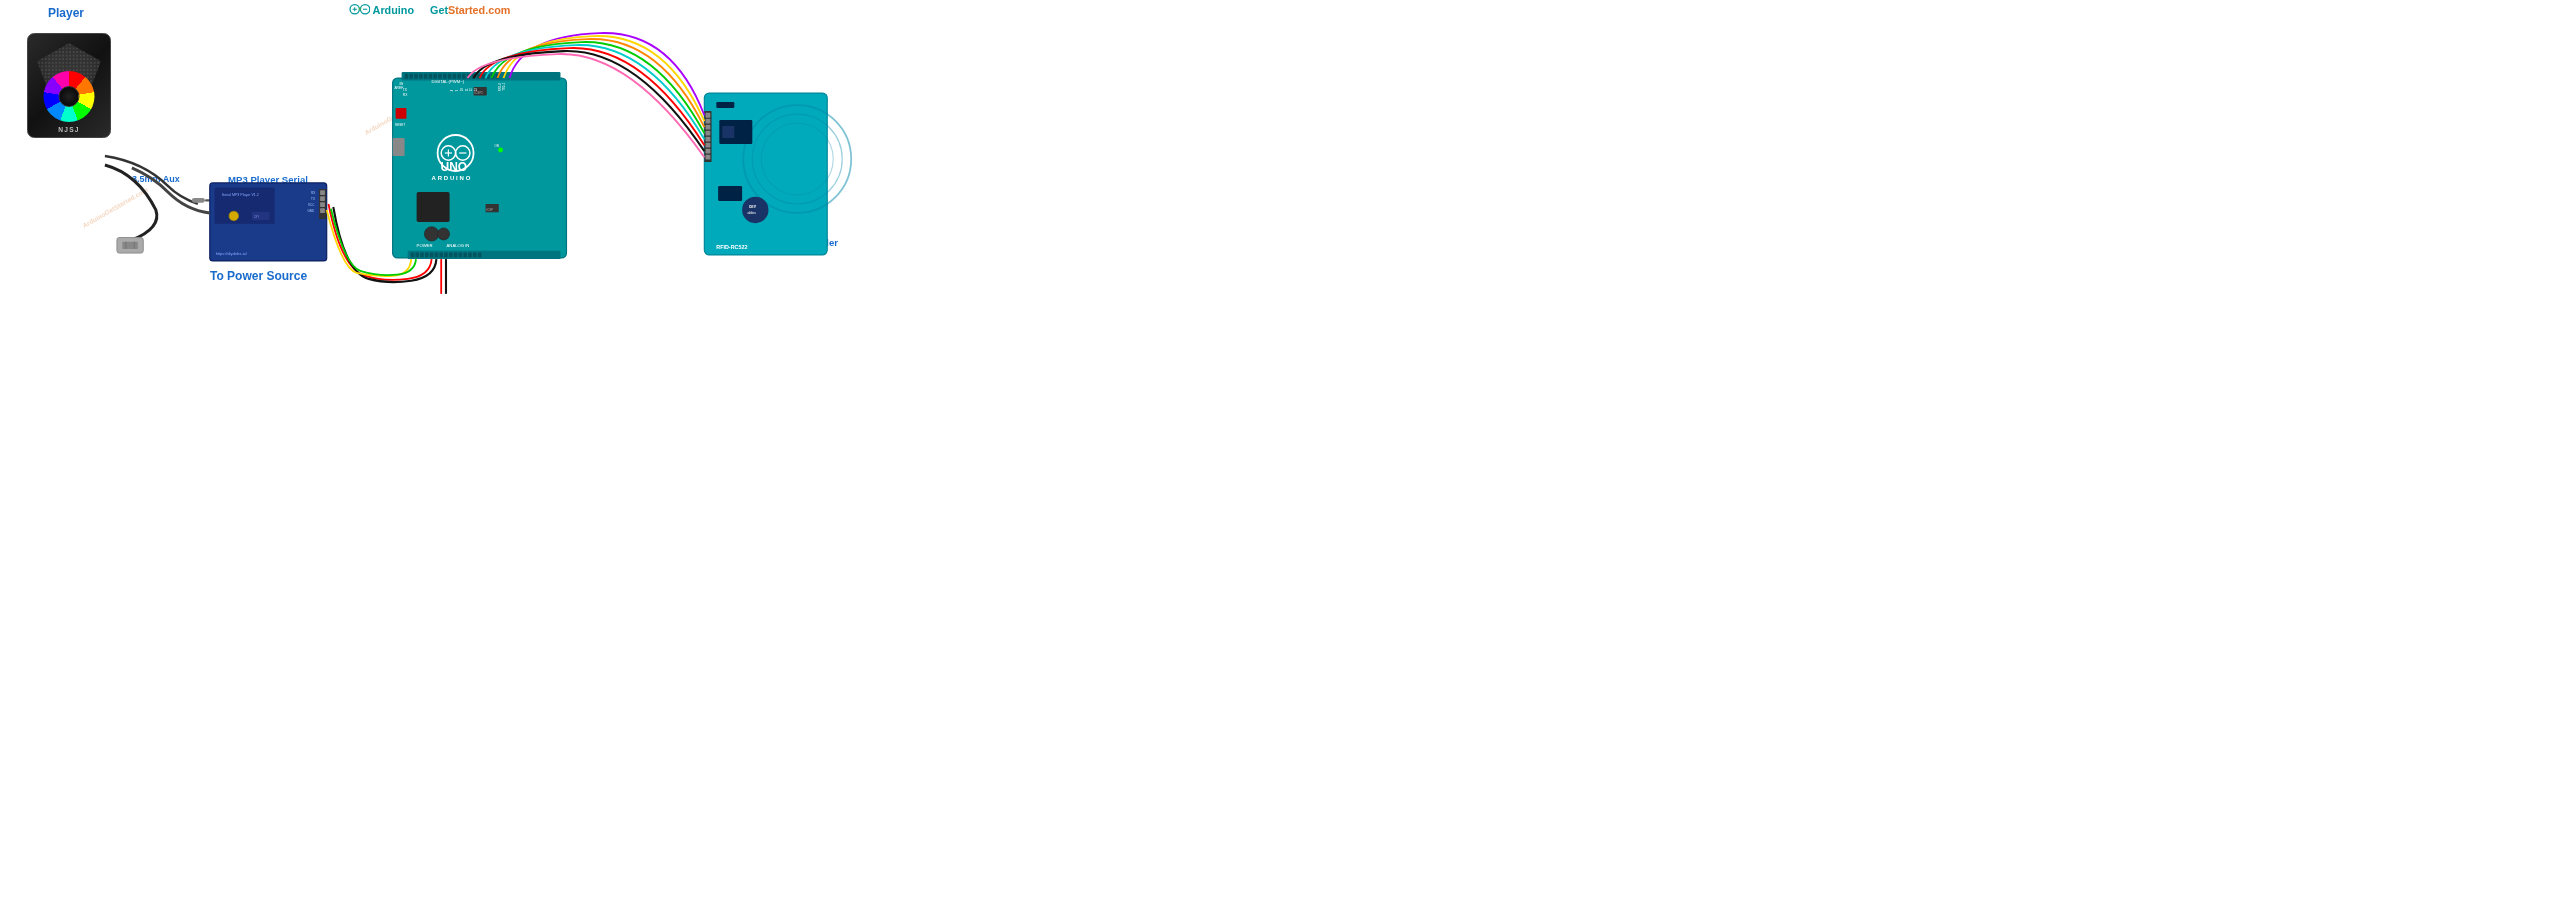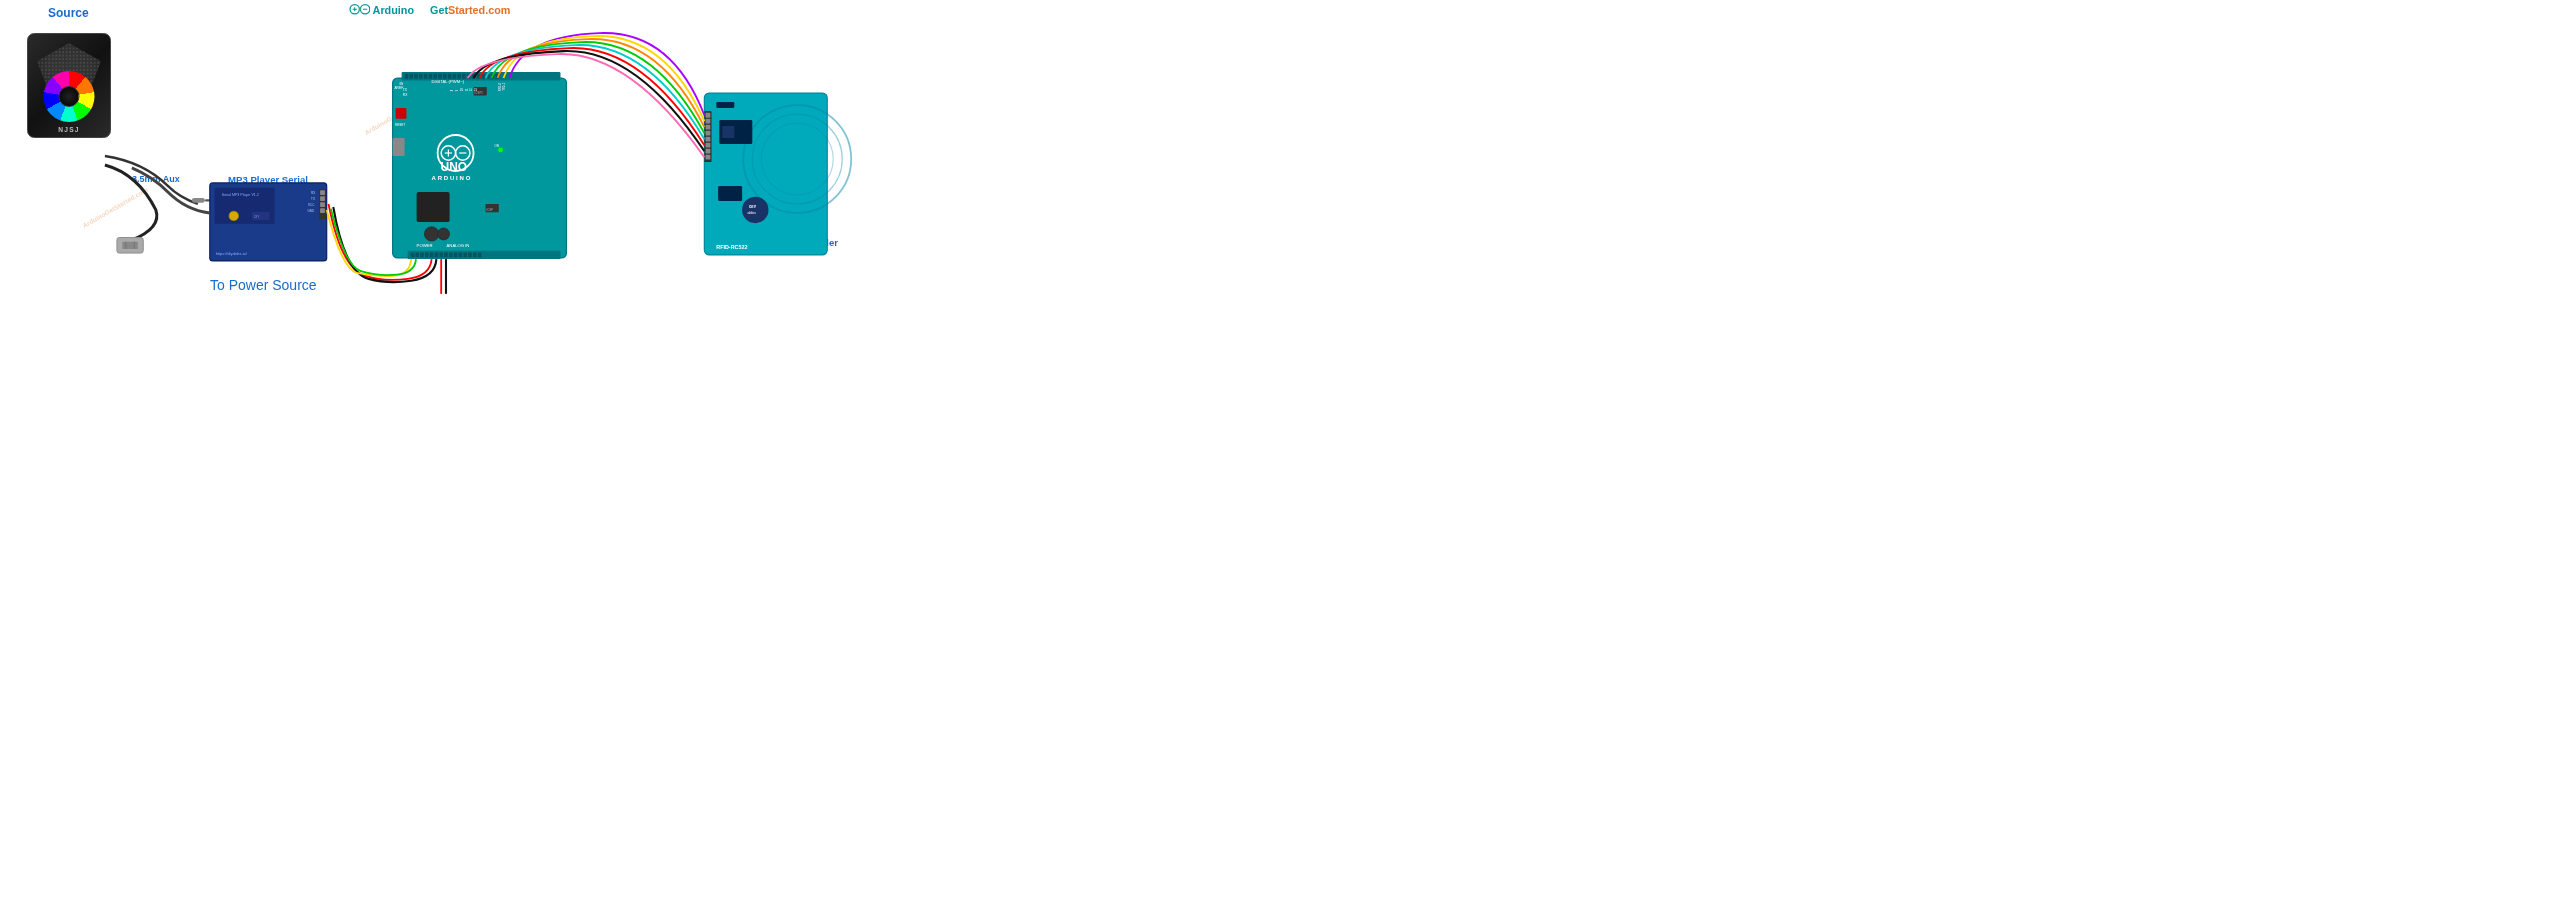--- a/index.html
+++ b/index.html
@@ -92,24 +92,24 @@
       top: 174px;
       left: 228px;
       font-size: 9.6px;
       font-weight: bold;
       color: #1a6ccc;
     }
 
     
     .power-label {
       position: absolute;
-      top: 277px;
+      top: 269px;
       left: 210px;
-      font-size: 14px;
-      font-weight: normal;
+      font-size: 12px;
+      font-weight: bold;
       color: #1a6ccc;
     }
 
     
     .rfid-label {
       position: absolute;
       top: 237px;
       right: 12px;
       font-size: 9.6px;
       font-weight: bold;
@@ -163,21 +163,21 @@
       <line x1="10" y1="8" x2="10" y2="16" stroke="#00979D" stroke-width="2"></line>
       <line x1="26" y1="12" x2="34" y2="12" stroke="#00979D" stroke-width="2"></line>
       <circle cx="20" cy="12" r="2" fill="#4CAF50"></circle>
       <path d="M19 12 Q20 5 21 12" fill="none" stroke="#4CAF50" stroke-width="1.5"></path>
     </svg>
     <div class="logo-text">
       <span class="arduino">Arduino</span><span class="get">Get</span><span class="started">Started</span><span class="dot">.</span><span class="com">com</span>
     </div>
   </div>
 
-  <div class="speaker-label">Source</div>
+  <div class="speaker-label">Player</div>
 
   <div class="speaker-box">
     <div class="speaker-body">
       <div class="speaker-grill">
         
         <svg width="100%" height="100%" viewBox="0 0 110 80" preserveAspectRatio="none">
           <defs>
             <pattern id="dots" x="0" y="0" width="6" height="6" patternUnits="userSpaceOnUse">
               <circle cx="3" cy="3" r="1.5" fill="#555" opacity="0.8"></circle>
             </pattern>

